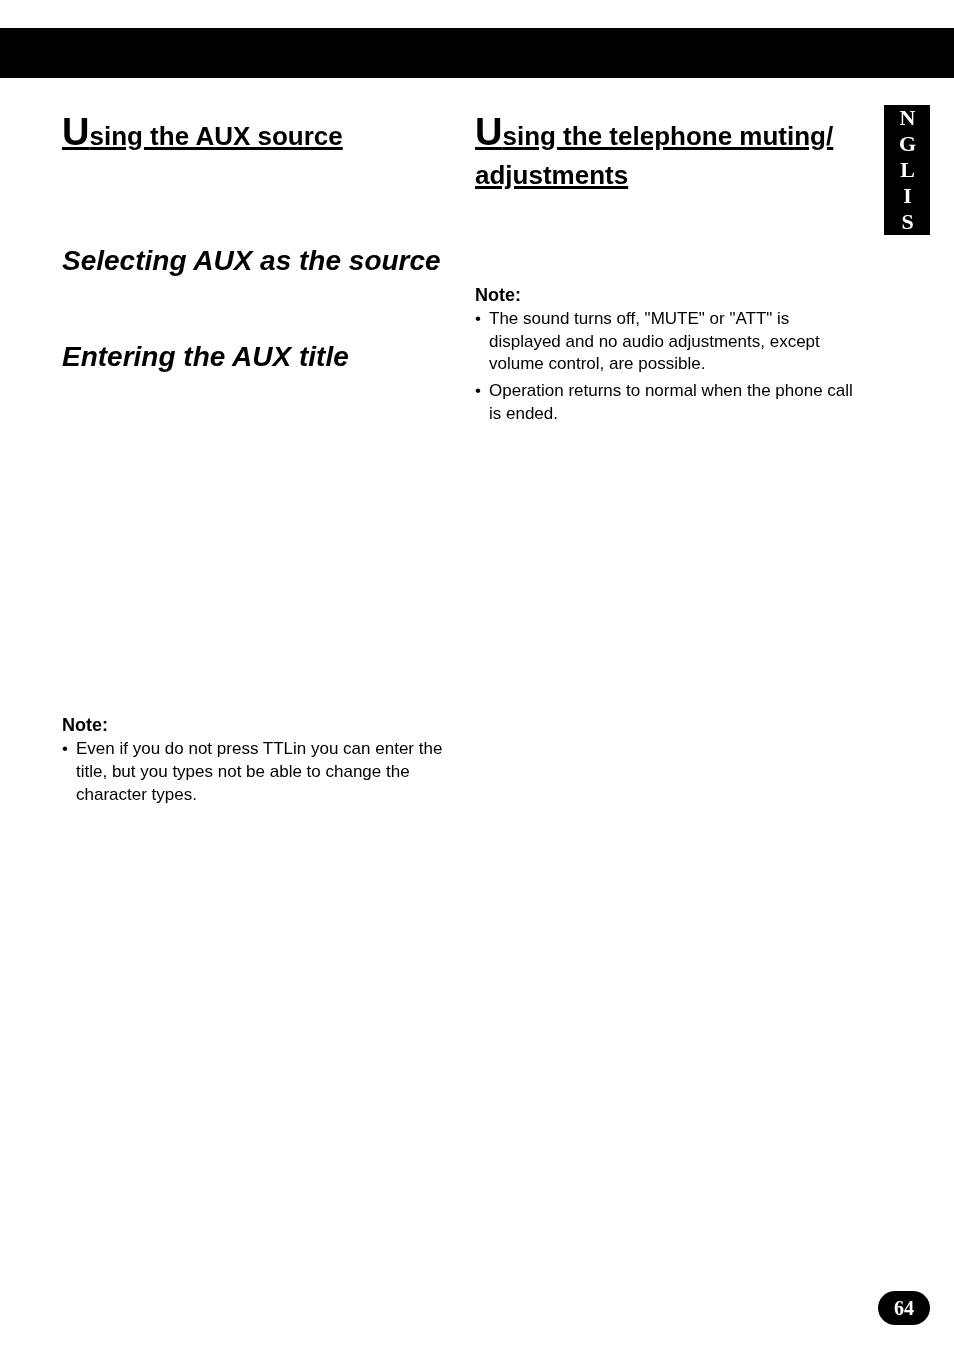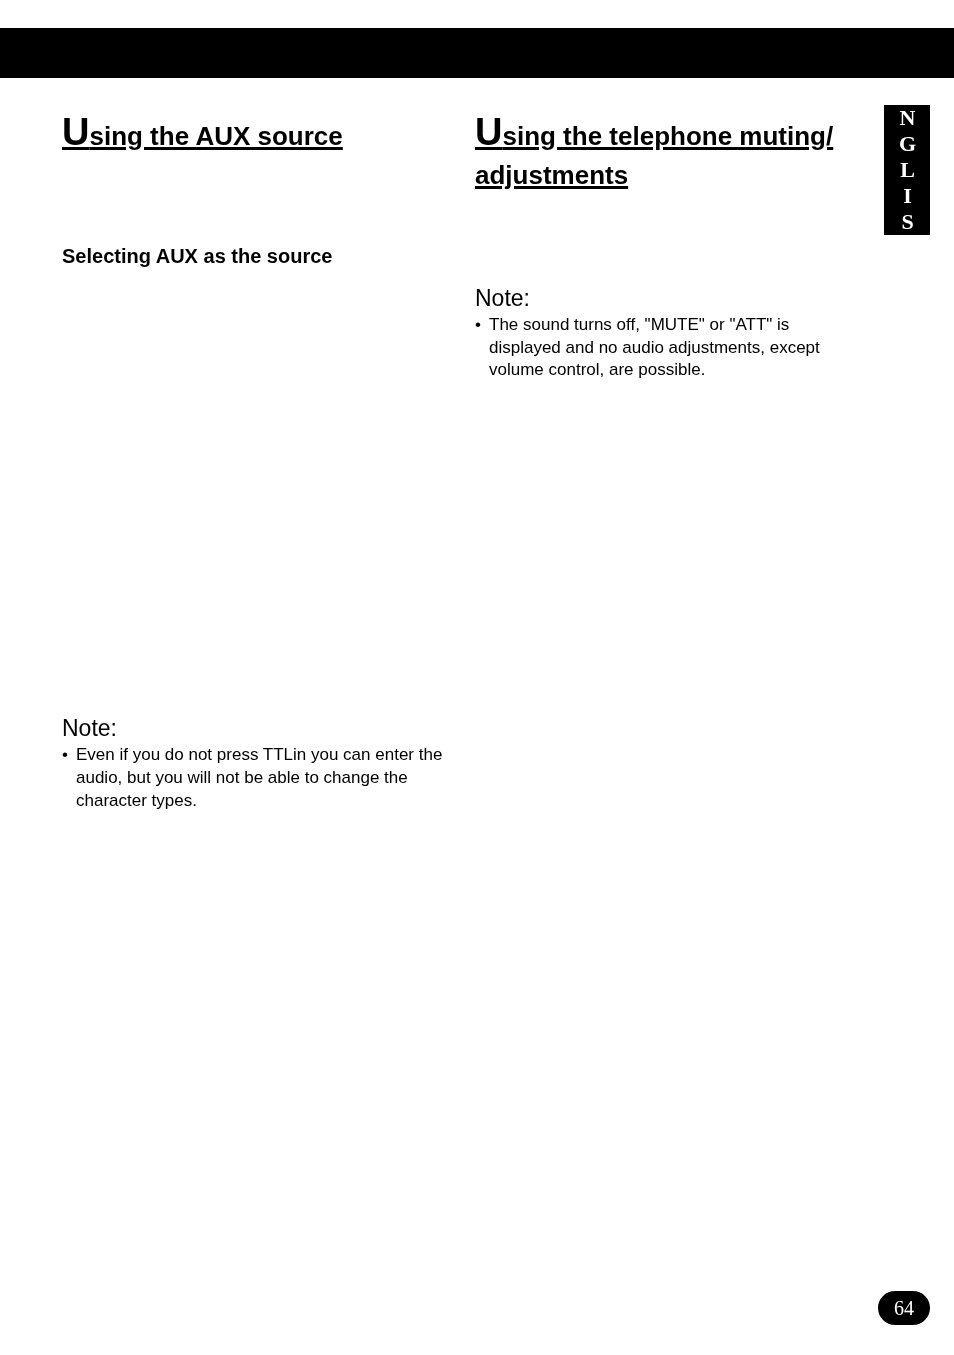--- a/index.html
+++ b/index.html
@@ -6,31 +6,31 @@
   html, body { width: 954px; height: 1355px; background: #fff; font-family: Arial, Helvetica, sans-serif; color: #000; }
   .page { position: relative; width: 954px; height: 1355px; }
   .topbar { position: absolute; left: 0; top: 28px; width: 954px; height: 50px; background: #000; }
   .sidetab { position: absolute; right: 24px; top: 105px; width: 46px; height: 130px; background: #000; border-radius: 0 0 0 0; display:flex; align-items:center; justify-content:center; }
   .sidetab span { color:#fff; font-family: Georgia, 'Times New Roman', serif; font-weight: bold; font-size: 22px; letter-spacing: 1px; writing-mode: vertical-rl; text-orientation: upright; }
   .col-left { position: absolute; left: 62px; top: 110px; width: 390px; }
   .col-right { position: absolute; left: 475px; top: 110px; width: 390px; }
   .section-title { font-family: Arial, Helvetica, sans-serif; font-weight: bold; line-height: 1.18; margin-bottom: 24px; text-decoration: underline; }
   .section-title .big { font-size: 38px; }
   .section-title .rest { font-size: 26px; }
-  .subhead { font-size: 20px; font-weight: bold; margin-top: 6px; margin-bottom: 18px; }
-  .note-label { font-size: 23px; font-weight: normal; margin-bottom: 2px; }
+  .subhead { font-size: 28px; font-weight: bold; margin-top: 6px; margin-bottom: 18px; font-style: italic; }
+  .note-label { font-size: 18px; font-weight: bold; margin-bottom: 2px; }
   ul.bullets { list-style: none; padding: 0; margin: 0; font-size: 17px; line-height: 1.35; }
   ul.bullets li { padding-left: 14px; position: relative; margin-bottom: 4px; }
   ul.bullets li::before { content: "•"; position: absolute; left: 0; top: 0; }
   .spacer-sm { height: 40px; }
   .spacer-md { height: 60px; }
   .left-note-block { position: absolute; left: 62px; top: 715px; width: 390px; }
   .right-note-block { margin-top: 92px; }
   .pagenum-badge { position: absolute; right: 24px; bottom: 30px; width: 52px; height: 34px; background: #000; border-radius: 17px; display:flex; align-items:center; justify-content:center; }
-  .pagenum-badge span { color:#fff; font-family: Georgia, 'Times New Roman', serif; font-weight: normal; font-size: 20px; }
+  .pagenum-badge span { color:#fff; font-family: Georgia, 'Times New Roman', serif; font-weight: bold; font-size: 20px; }
 </style>
 </head>
 <body>
 
 <div class="page">
 
   <div class="topbar"></div>
 
   <div class="sidetab">
     <span>ENGLISH</span>
@@ -40,39 +40,41 @@
     <h1 class="section-title">
       <span class="big">U</span><span class="rest">sing the AUX source</span>
     </h1>
 
     <div class="spacer-md"></div>
 
     <h2 class="subhead">Selecting AUX as the source</h2>
 
     <div class="spacer-sm"></div>
 
+    <h2 class="subhead">Entering the AUX title</h2>
   </div>
 
   <div class="left-note-block">
     <div class="note-label">Note:</div>
     <ul class="bullets">
-      <li>Even if you do not press TTLin you can enter the audio, but you will not be able to change the character types.</li>
+      <li>Even if you do not press TTLin you can enter the title, but you types not be able to change the character types.</li>
     </ul>
   </div>
 
   <div class="col-right">
     <h1 class="section-title">
       <span class="big">U</span><span class="rest">sing the telephone muting/</span><br>
       <span class="rest">adjustments</span>
     </h1>
 
     <div class="right-note-block">
       <div class="note-label">Note:</div>
       <ul class="bullets">
         <li>The sound turns off, "MUTE" or "ATT" is displayed and no audio adjustments, except volume control, are possible.</li>
+        <li>Operation returns to normal when the phone call is ended.</li>
       </ul>
     </div>
   </div>
 
   <div class="pagenum-badge">
     <span>64</span>
   </div>
 
 </div>
 

